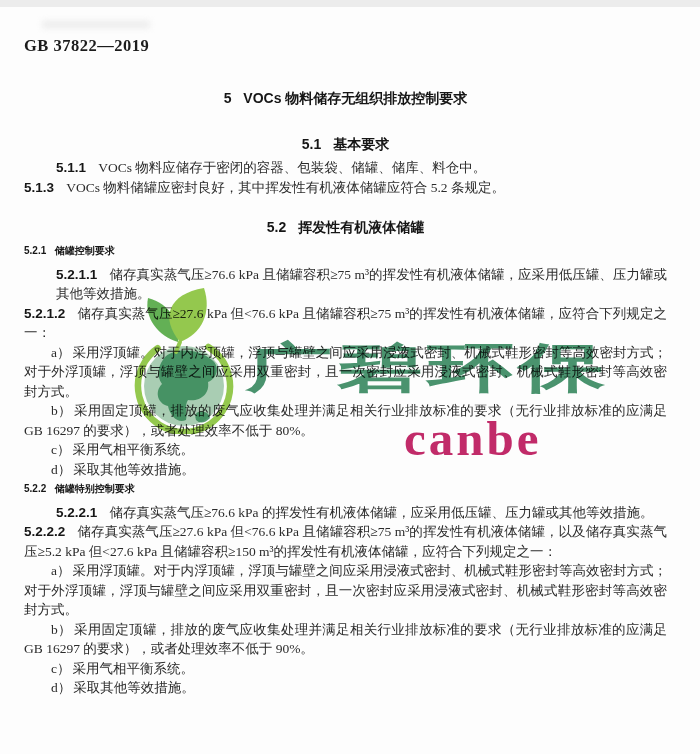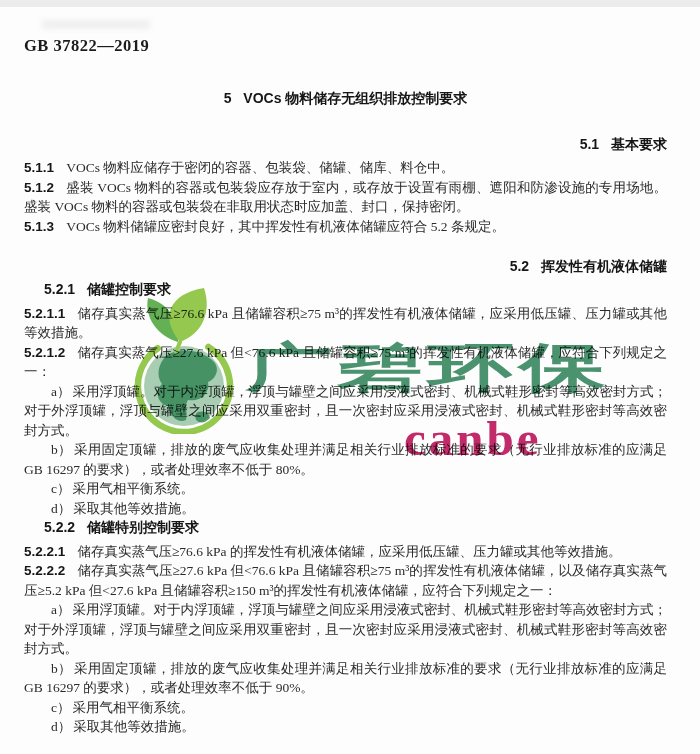--- a/index.html
+++ b/index.html
@@ -16,30 +16,30 @@
     font-family:"Liberation Serif","DejaVu Serif",serif;
     font-weight:bold;font-size:16.5px;letter-spacing:.5px;color:#1c1c1c;line-height:20px;
   }
   .doc p{margin:0;font-size:13.5px;line-height:19.5px;text-align:justify;}
   .doc .sec{
     font-family:"Liberation Sans","DejaVu Sans",sans-serif;
     font-weight:bold;font-size:14px;color:#161616;margin-top:32px;line-height:20px;text-align:center;
   }
   .doc .h2{
     font-family:"Liberation Sans","DejaVu Sans",sans-serif;
-    font-weight:bold;font-size:14px;color:#161616;line-height:20px;text-align:right;
+    font-weight:bold;font-size:14px;color:#161616;line-height:20px;text-align:center;
   }
   .doc .h3{
     font-family:"Liberation Sans","DejaVu Sans",sans-serif;
-    font-weight:bold;font-size:14px;color:#161616;line-height:19.5px;text-align:left;margin-left:20px;
+    font-weight:bold;font-size:10px;color:#161616;line-height:19.5px;text-align:left;
   }
   .doc .sec + .h2{margin-top:26px;}
   .doc .clause + .h2{margin-top:20px;}
   .doc .h2 + .h3{margin-top:4px;}
-  .doc .h2 + .clause,.doc .h3 + .clause{margin-top:4px;}
+  .doc .h2 + .clause,.doc .h3 + .clause{margin-top:4px;margin-left:32px;}
   .doc .num{
     font-family:"Liberation Sans","DejaVu Sans",sans-serif;
     font-weight:bold;color:#161616;margin-right:.9em;white-space:nowrap;
   }
   .doc .sec .num,.doc .h2 .num,.doc .h3 .num{margin-right:.85em;}
   .doc .item{text-indent:2em;}
   .doc .label{margin-right:.15em;}
   
   .watermark{position:absolute;inset:0;pointer-events:none;z-index:5;mix-blend-mode:multiply;opacity:.92;}
   .wm-logo{position:absolute;left:128px;top:284px;width:112px;height:150px;}
@@ -60,21 +60,20 @@
 
 <div class="top-strip"></div>
 <div class="scan-artifact"></div>
 
 <div class="page">
   <div class="gb-header">GB 37822—2019</div>
   <div class="doc">
       <p class="sec"><span class="num">5</span><span class="txt">VOCs 物料储存无组织排放控制要求</span></p>
       <p class="h2"><span class="num">5.1</span><span class="txt">基本要求</span></p>
       <p class="clause"><span class="num">5.1.1</span><span class="txt">VOCs 物料应储存于密闭的容器、包装袋、储罐、储库、料仓中。</span></p>
-      <p class="clause"><span class="num">5.1.2</span><span class="txt">盛装 VOCs 物料的容器或包装袋应存放于室内，或存放于设置有雨棚、遮阳和防渗设施的专用场地。盛装 VOCs 物料的容器或包装袋在非取用状态时应加盖、封口，保持密闭。</span></p>
       <p class="clause"><span class="num">5.1.3</span><span class="txt">VOCs 物料储罐应密封良好，其中挥发性有机液体储罐应符合 5.2 条规定。</span></p>
       <p class="h2"><span class="num">5.2</span><span class="txt">挥发性有机液体储罐</span></p>
       <p class="h3"><span class="num">5.2.1</span><span class="txt">储罐控制要求</span></p>
       <p class="clause"><span class="num">5.2.1.1</span><span class="txt">储存真实蒸气压≥76.6 kPa 且储罐容积≥75 m³的挥发性有机液体储罐，应采用低压罐、压力罐或其他等效措施。</span></p>
       <p class="clause"><span class="num">5.2.1.2</span><span class="txt">储存真实蒸气压≥27.6 kPa 但&lt;76.6 kPa 且储罐容积≥75 m³的挥发性有机液体储罐，应符合下列规定之一：</span></p>
       <p class="item"><span class="label">a）</span><span class="txt">采用浮顶罐。对于内浮顶罐，浮顶与罐壁之间应采用浸液式密封、机械式鞋形密封等高效密封方式；对于外浮顶罐，浮顶与罐壁之间应采用双重密封，且一次密封应采用浸液式密封、机械式鞋形密封等高效密封方式。</span></p>
       <p class="item"><span class="label">b）</span><span class="txt">采用固定顶罐，排放的废气应收集处理并满足相关行业排放标准的要求（无行业排放标准的应满足 GB 16297 的要求），或者处理效率不低于 80%。</span></p>
       <p class="item"><span class="label">c）</span><span class="txt">采用气相平衡系统。</span></p>
       <p class="item"><span class="label">d）</span><span class="txt">采取其他等效措施。</span></p>
       <p class="h3"><span class="num">5.2.2</span><span class="txt">储罐特别控制要求</span></p>

